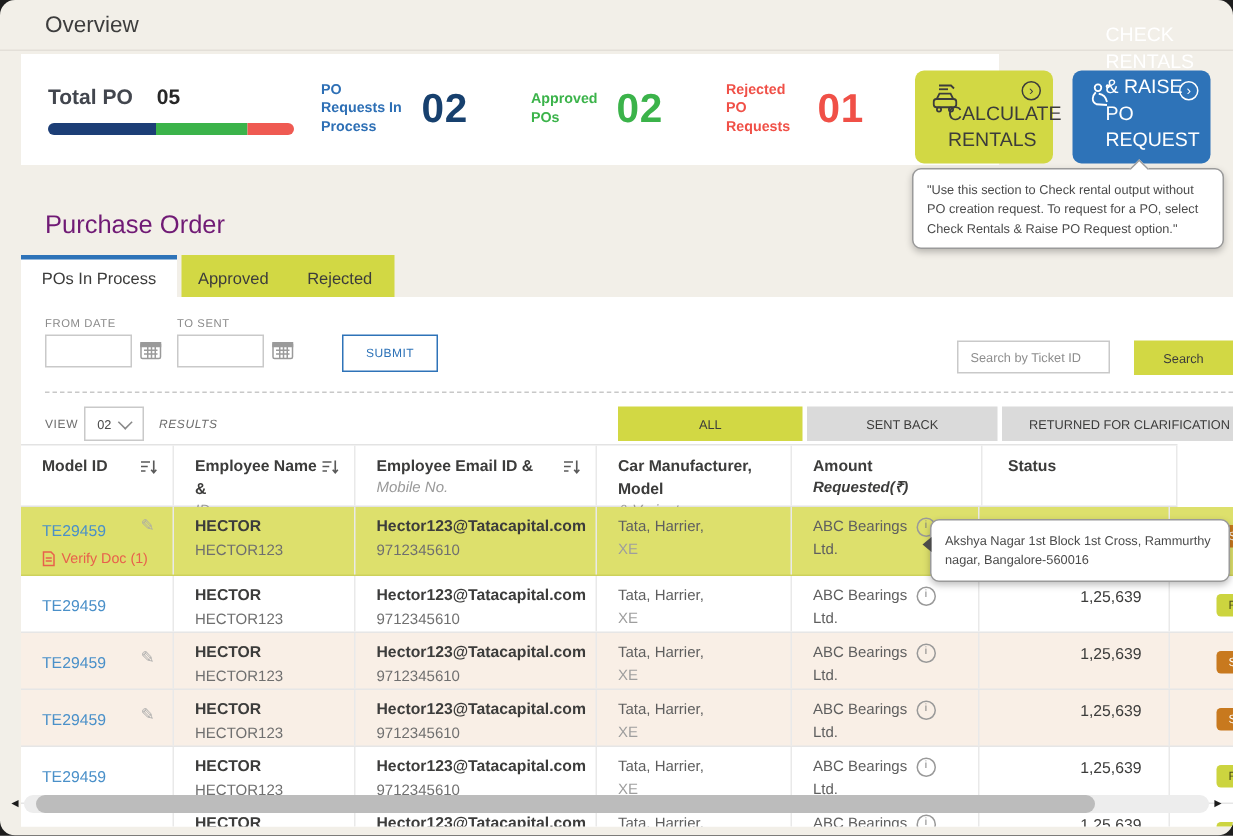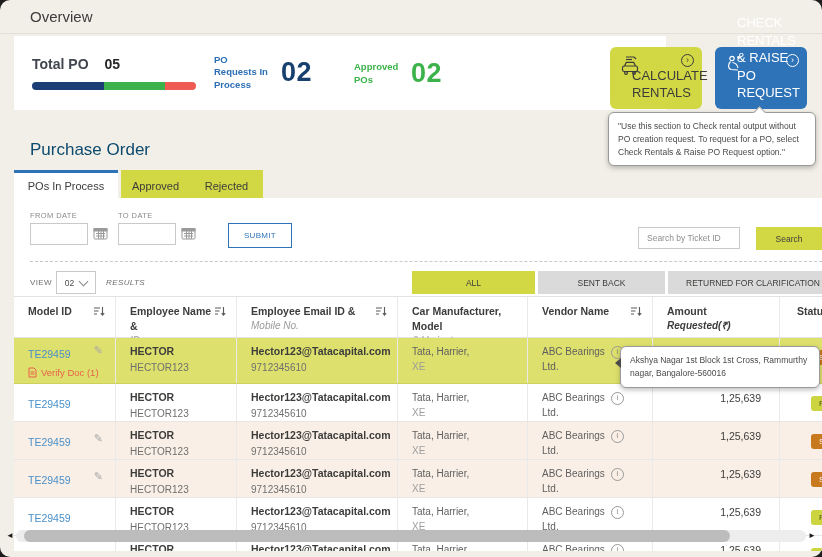--- a/index.html
+++ b/index.html
@@ -30,21 +30,21 @@
   
   .tip{position:absolute;background:#fff;border:1px solid #9a9a9a;border-radius:6px;
     box-shadow:0 2px 5px rgba(0,0,0,.25);font-size:8.5px;color:#4a4a4a;line-height:1.5;padding:7px 9px;z-index:30;}
   .tip-main{left:608px;top:112px;width:188px;}
   .tip-main:before{content:"";position:absolute;top:-5px;left:146px;width:8px;height:8px;background:#fff;
     border-left:1px solid #9a9a9a;border-top:1px solid #9a9a9a;transform:rotate(45deg);}
   .tip-addr{left:620px;top:346px;width:180px;}
   .tip-addr:before{content:"";position:absolute;left:-6px;top:11px;width:0;height:0;
     border-top:5px solid transparent;border-bottom:5px solid transparent;border-right:6px solid #4a4a4a;}
   
-  .po-title{position:absolute;left:30px;top:140px;font-size:17px;color:#0c4a6e;}
+  .po-title{position:absolute;left:30px;top:140px;font-size:17px;color:#701a75;}
   .tabs{position:absolute;left:14px;top:170px;display:flex;height:28px;}
   .tab{box-sizing:border-box;height:28px;display:flex;align-items:center;justify-content:center;
     font-size:11px;color:#3c3c3b;cursor:pointer;border-top:3px solid transparent;}
   .tab.active{background:#fff;border-top:3px solid #2e73b8;width:104px;}
   .tab.y1{background:#d2d844;width:69px;margin-left:3px;}
   .tab.y2{background:#d2d844;width:73px;margin-left:0;}
   .content-card{position:absolute;left:14px;top:198px;width:808px;height:353px;background:#fff;overflow:hidden;}
   .flabel{position:absolute;font-size:7.5px;color:#8a8a8a;letter-spacing:.4px;}
   .fl-from{left:16px;top:13px}.fl-to{left:104px;top:13px}
   .dt-input{position:absolute;top:25px;width:58px;height:22px;border:1px solid #c9c9c9;box-sizing:border-box;
@@ -132,20 +132,24 @@
     </div>
 
     <div class="stat s1">
       <span class="lbl">PO Requests In Process</span>
       <span class="num">02</span>
     </div>
     <div class="stat s2">
       <span class="lbl">Approved POs</span>
       <span class="num">02</span>
     </div>
+    <div class="stat s3">
+      <span class="lbl">Rejected PO Requests</span>
+      <span class="num">01</span>
+    </div>
 
     <div class="act-btn act-yellow">
       <div class="top">
         <span>
           <svg width="24" height="22" viewBox="0 0 24 22" fill="none" stroke="#3c3c3b" stroke-width="1.2">
             <path d="M8 3 h8 l2 2"></path>
               <path d="M8 5.5 h6"></path>
             <path d="M6.5 12 l1.8 -3.6 h7.4 l1.8 3.6"></path>
             <rect x="4.5" y="12" width="15" height="5.5" rx="1.8"></rect>
             <circle cx="8" cy="19" r="1.4"></circle>
@@ -189,21 +193,21 @@
 
     <div class="flabel fl-from">FROM DATE</div>
     <input class="dt-input dt-from" type="text" value="" style="">
     <span class="cal cal1">
       <svg width="15" height="14" viewBox="0 0 15 14" fill="none" stroke="#9a9a9a" stroke-width="1">
         <rect x="1" y="2.5" width="13" height="10.5" rx="1"></rect>
         <rect x="1" y="2.5" width="13" height="2.5" fill="#9a9a9a"></rect>
         <path d="M3 7.5 h9 M3 10 h9 M5.5 5 v8 M8 5 v8 M10.5 5 v8"></path>
       </svg>
     </span>
-    <div class="flabel fl-to">TO DATE</div>
+    <div class="flabel fl-to">TO SENT</div>
     <input class="dt-input dt-to" type="text" value="" style="">
     <span class="cal cal2">
       <svg width="15" height="14" viewBox="0 0 15 14" fill="none" stroke="#9a9a9a" stroke-width="1">
         <rect x="1" y="2.5" width="13" height="10.5" rx="1"></rect>
         <rect x="1" y="2.5" width="13" height="2.5" fill="#9a9a9a"></rect>
         <path d="M3 7.5 h9 M3 10 h9 M5.5 5 v8 M8 5 v8 M10.5 5 v8"></path>
       </svg>
     </span>
     <div class="submit-btn">SUBMIT</div>
 
@@ -257,31 +261,20 @@
             <path d="M1 2 h6 M1 5 h4.5 M1 8 h3"></path>
               <path d="M9.5 1 v8 M7.8 7.2 l1.7 2 1.7 -2"></path>
           </svg>
         </span>
       </div>
       <div class="th c4">
         <span>
             <span class="l1">Car Manufacturer, Model</span>
         <span class="l2">&amp; Variant</span>
           </span>
-      </div>
-      <div class="th c5">
-        <span>
-            <span class="l1">Vendor Name</span>
-          </span>
-        <span class="sort">
-          <svg width="12" height="11" viewBox="0 0 12 11" stroke="#5a5a5a" stroke-width="1.1" fill="none">
-            <path d="M1 2 h6 M1 5 h4.5 M1 8 h3"></path>
-              <path d="M9.5 1 v8 M7.8 7.2 l1.7 2 1.7 -2"></path>
-          </svg>
-        </span>
       </div>
       <div class="th c6">
         <span>
             <span class="l1">Amount</span>
         <span class="l2 dark">Requested(₹)</span>
           </span>
       </div>
       <div class="th c7" style="padding-left:17px;">
         <span>
             <span class="l1">Status</span>

